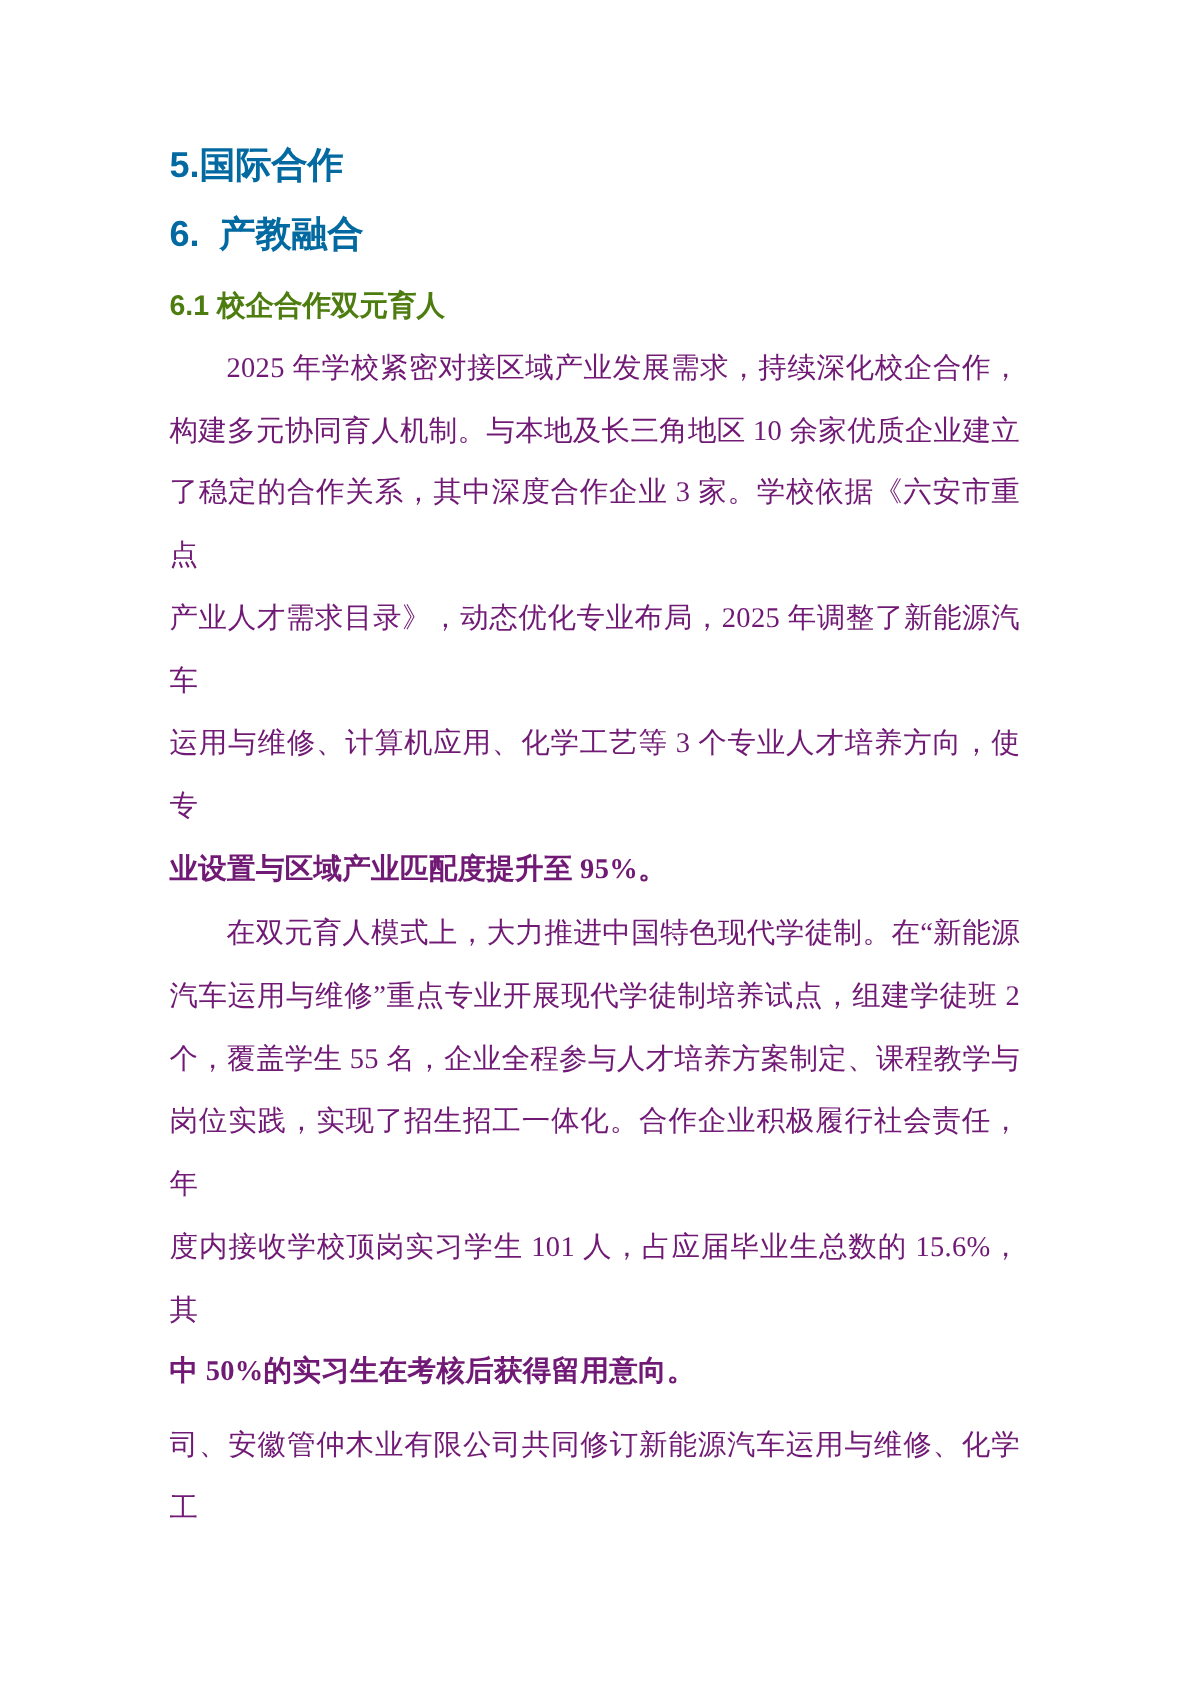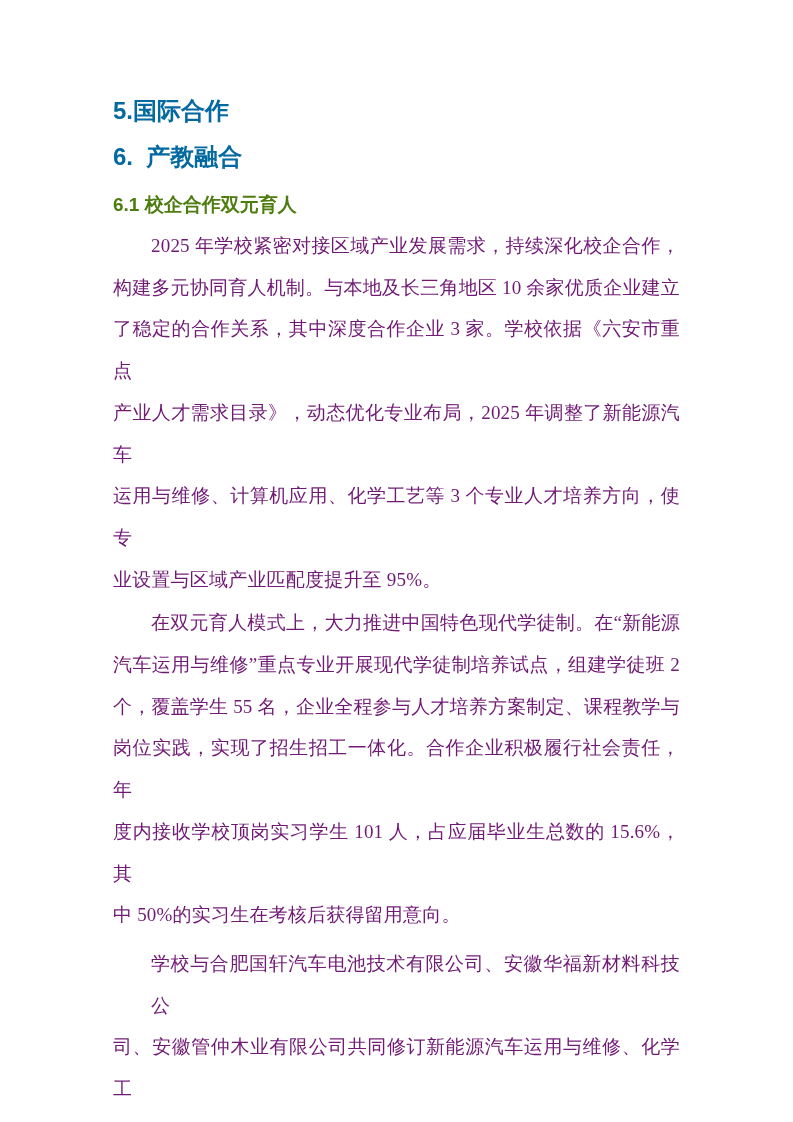--- a/index.html
+++ b/index.html
@@ -46,21 +46,21 @@
   .bline {
     font-size: 19px;
     line-height: 41.7px;
     text-align: justify;
     text-align-last: justify;
     text-justify: inter-character;
     letter-spacing: 0.2px;
     color: #701a75;
   }
   .bline.first { padding-left: 38px; }
-  .bline.short { text-align-last: left; }
+  .bline.short { text-align-last: left; font-weight: bold; }
 </style>
 </head>
 <body>
 
 <div class="page">
   <div class="content">
 
     <div class="h-major" id="heading-5">5.国际合作</div>
 
     <div class="h-major" id="heading-6">6.  产教融合</div>
@@ -80,19 +80,18 @@
       <div class="bline first">在双元育人模式上，大力推进中国特色现代学徒制。在“新能源</div>
       <div class="bline">汽车运用与维修”重点专业开展现代学徒制培养试点，组建学徒班 2</div>
       <div class="bline">个，覆盖学生 55 名，企业全程参与人才培养方案制定、课程教学与</div>
       <div class="bline">岗位实践，实现了招生招工一体化。合作企业积极履行社会责任，年</div>
       <div class="bline">度内接收学校顶岗实习学生 101 人，占应届毕业生总数的 15.6%，其</div>
       <div class="bline short">中 50%的实习生在考核后获得留用意向。</div>
     </div>
 
 
     <div class="para" id="para-6-2-a">
-      <div class="bline first">学校与合肥国轩汽车电池技术有限公司、安徽华福新材料科技公</div>
       <div class="bline">司、安徽管仲木业有限公司共同修订新能源汽车运用与维修、化学工</div>
 
     </div>
 
   </div>
 </div>
 
 </body></html>

